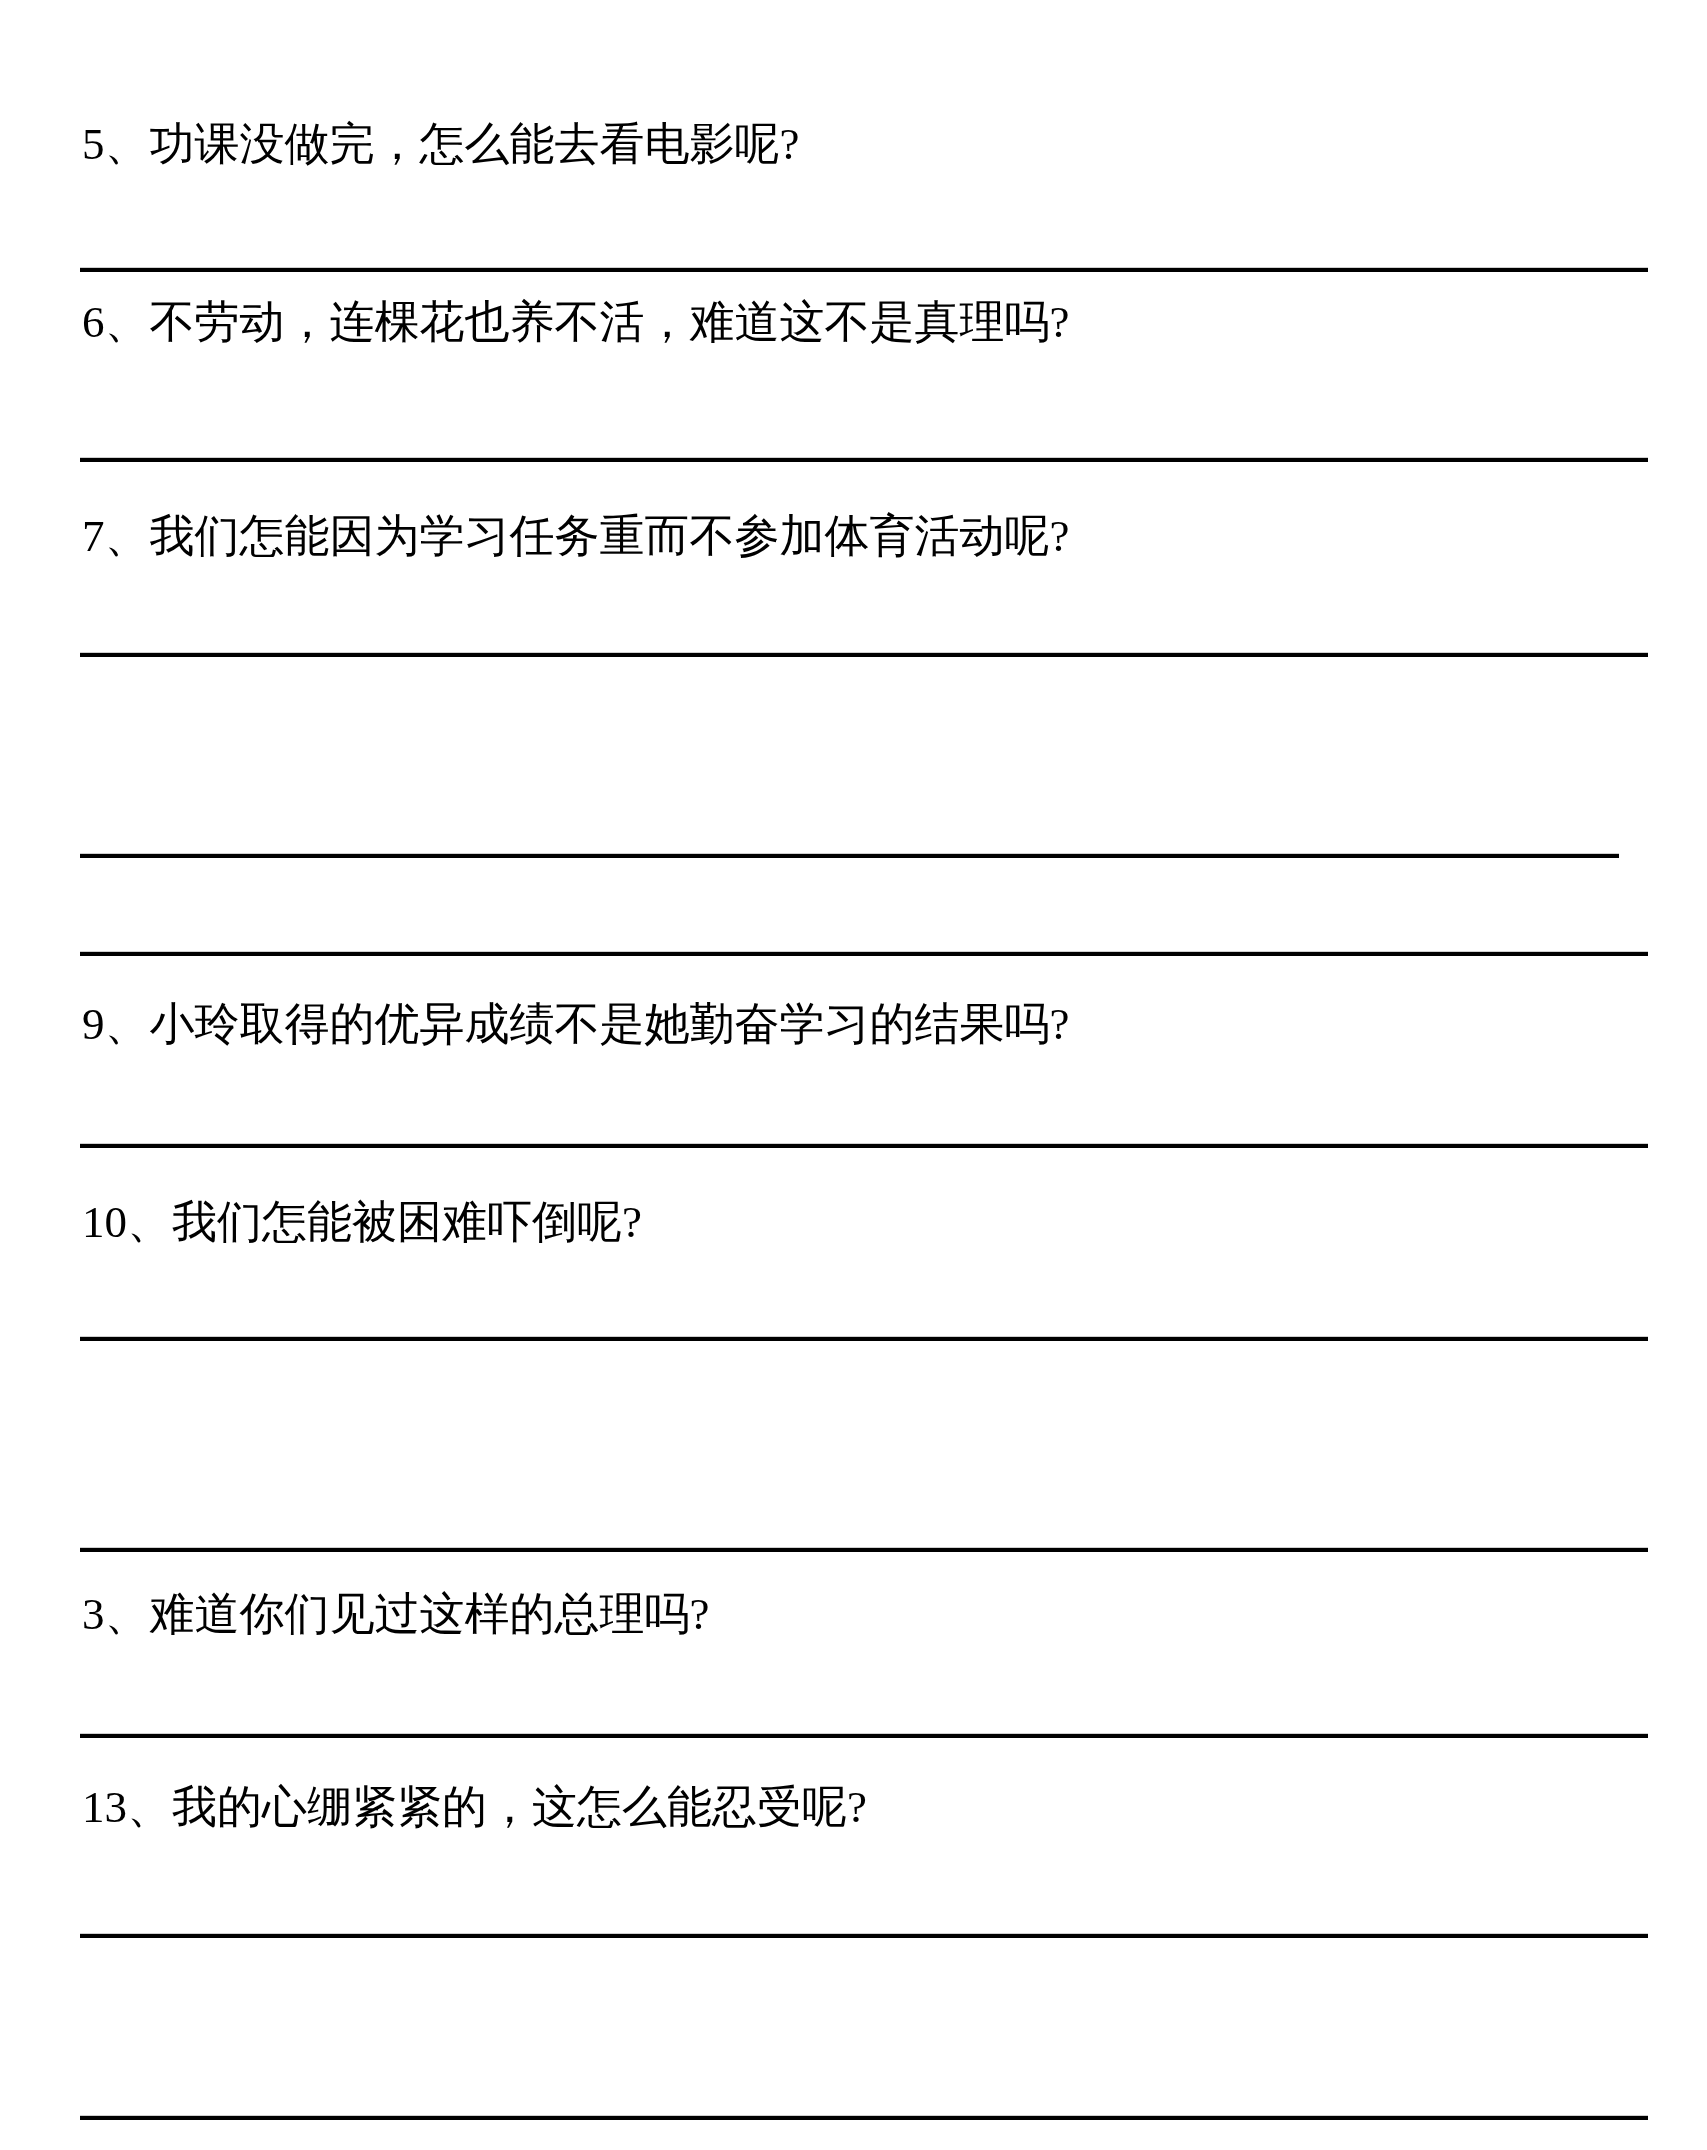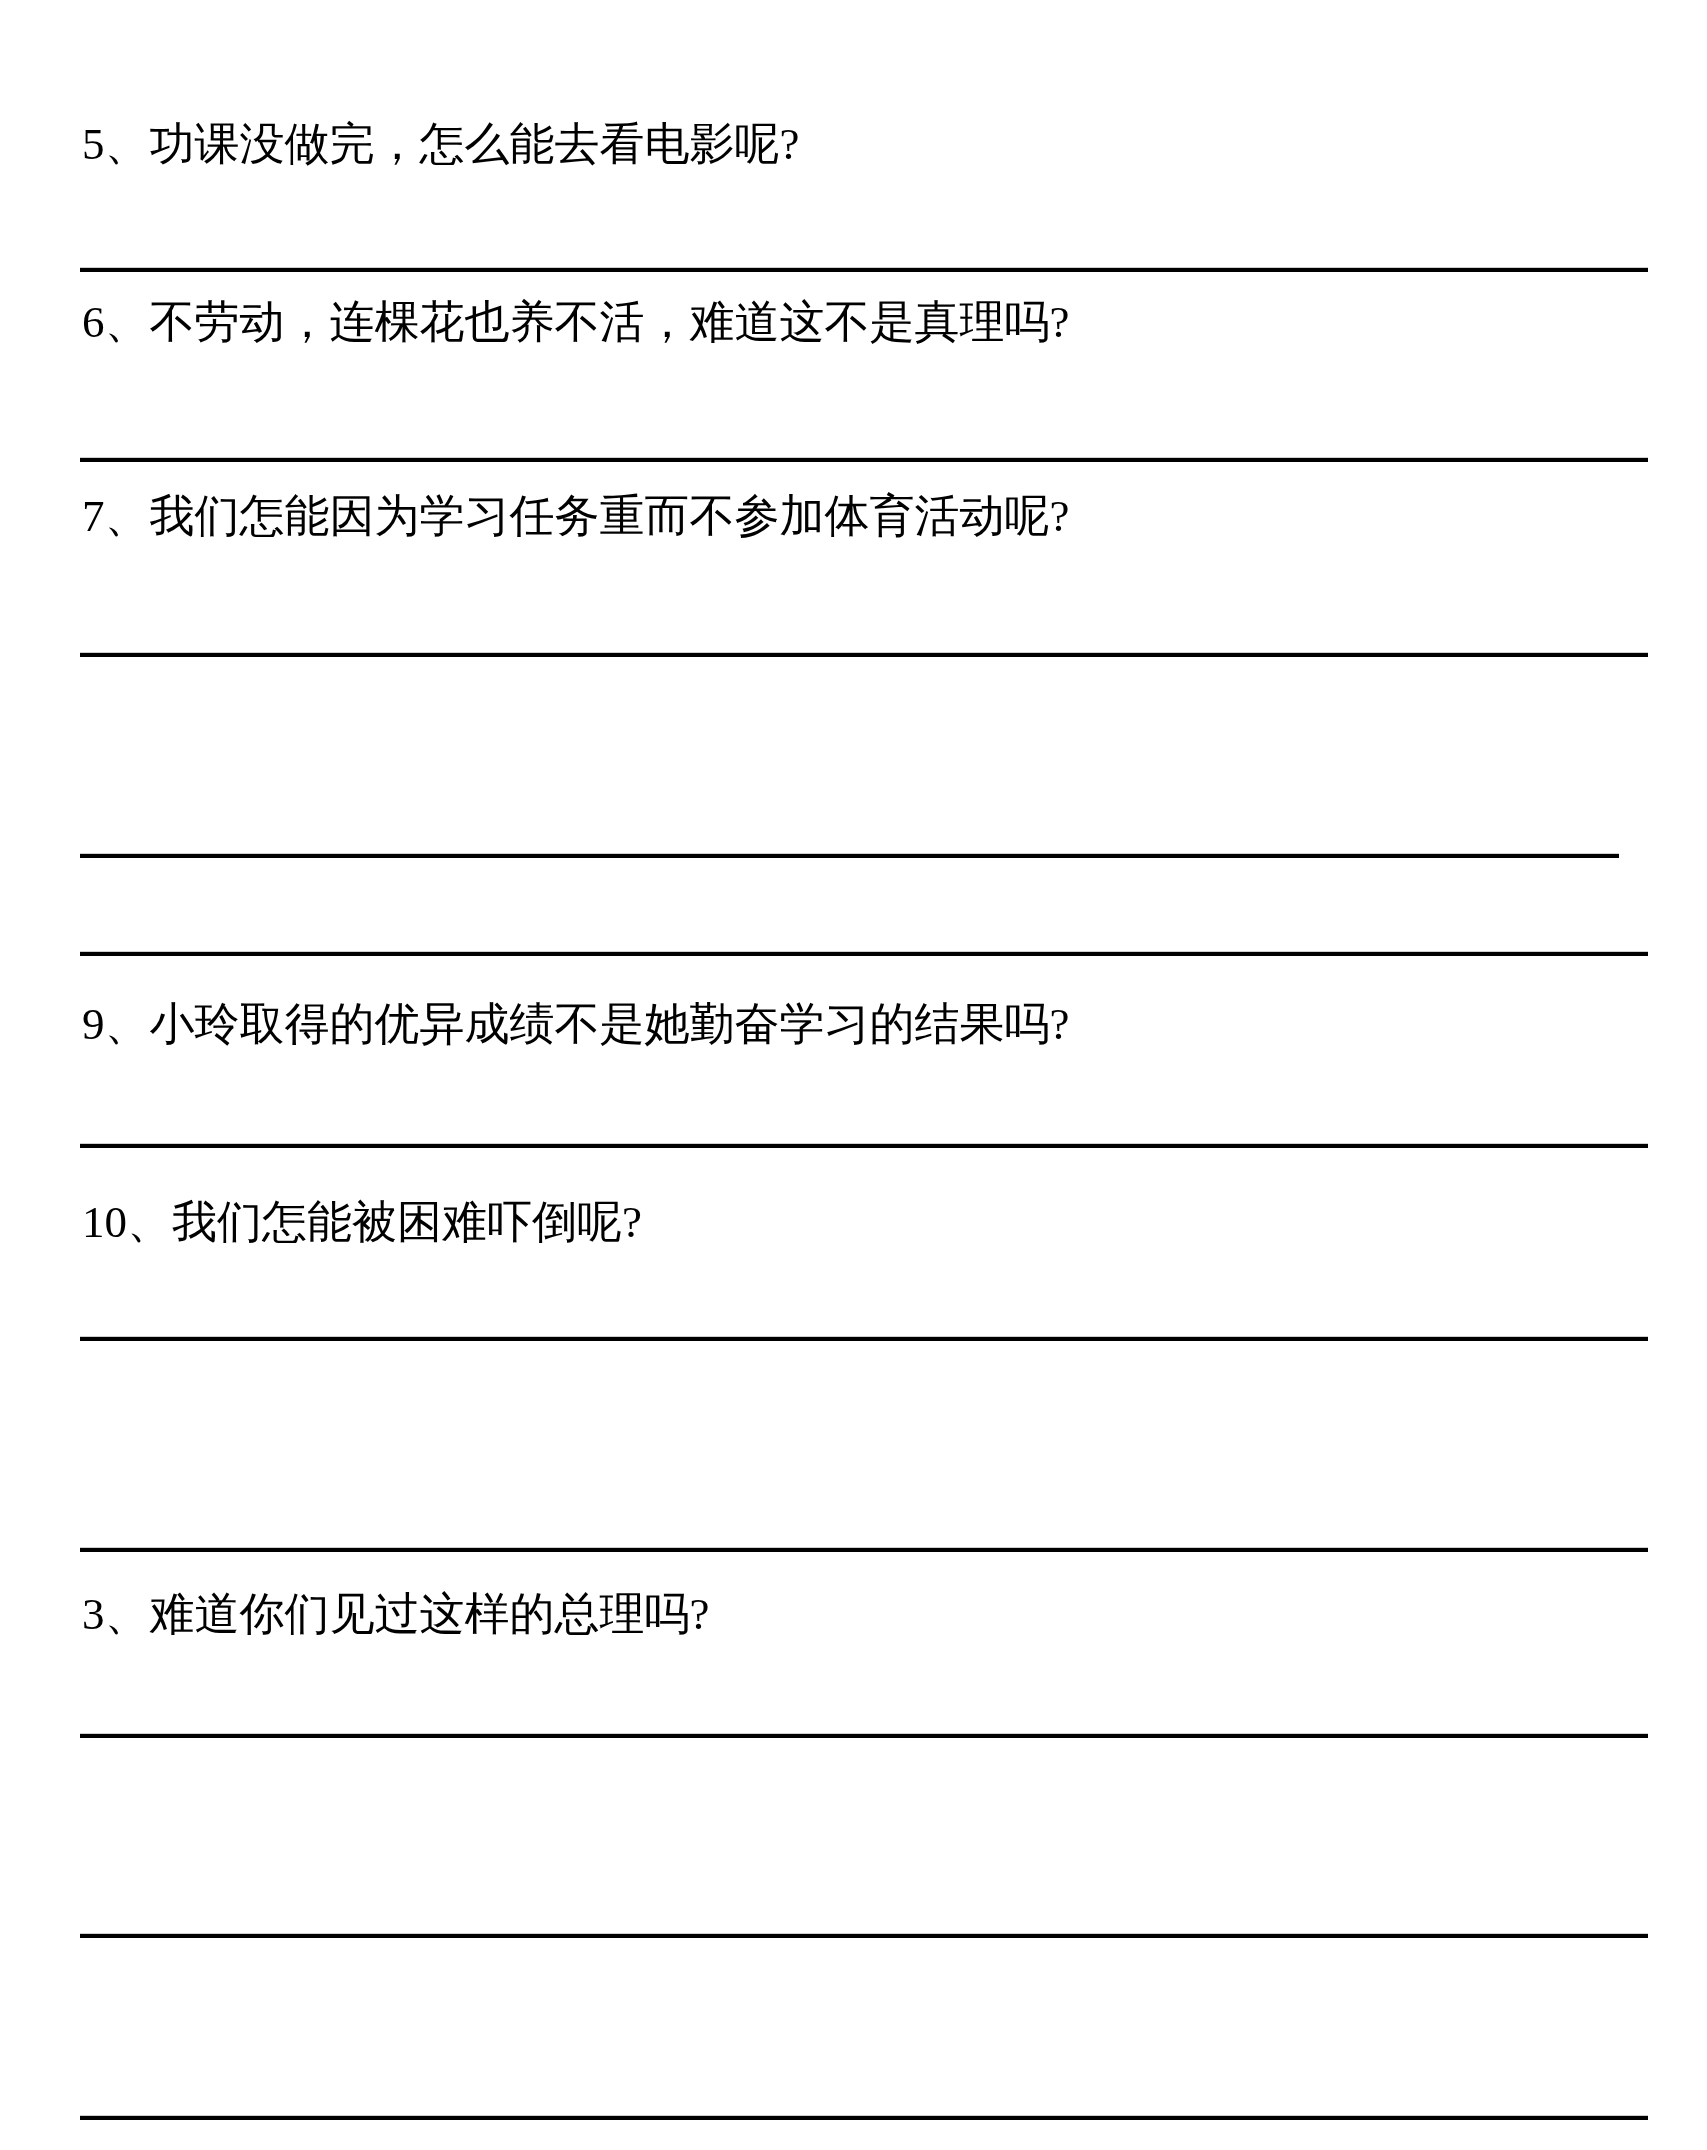--- a/index.html
+++ b/index.html
@@ -34,35 +34,36 @@
 <body>
 
 <div id="page">
 
   <div class="q" style="top:116px">5、功课没做完，怎么能去看电影呢?</div>
   <div class="rule" style="top:267px"></div>
 
   <div class="q" style="top:294px">6、不劳动，连棵花也养不活，难道这不是真理吗?</div>
   <div class="rule" style="top:457px"></div>
 
-  <div class="q" style="top:488px">7、我们怎能因为学习任务重而不参加体育活动呢?</div>
+  <div class="q" style="top:508px">7、我们怎能因为学习任务重而不参加体育活动呢?</div>
   <div class="rule" style="top:652px"></div>
 
   <div class="rule short" style="top:853px"></div>
   <div class="rule" style="top:951px"></div>
 
   <div class="q" style="top:996px">9、小玲取得的优异成绩不是她勤奋学习的结果吗?</div>
   <div class="rule" style="top:1143px"></div>
 
   <div class="q" style="top:1194px">10、我们怎能被困难吓倒呢?</div>
   <div class="rule" style="top:1336px"></div>
 
   <div class="rule" style="top:1547px"></div>
 
   <div class="q" style="top:1586px">3、难道你们见过这样的总理吗?</div>
   <div class="rule" style="top:1733px"></div>
 
+  <div class="q" style="top:1779px">13、我的心绷紧紧的，这怎么能忍受呢?</div>
   <div class="rule" style="top:1933px"></div>
 
   <div class="rule" style="top:2115px"></div>
 
 </div>
 
 
 </body></html>

